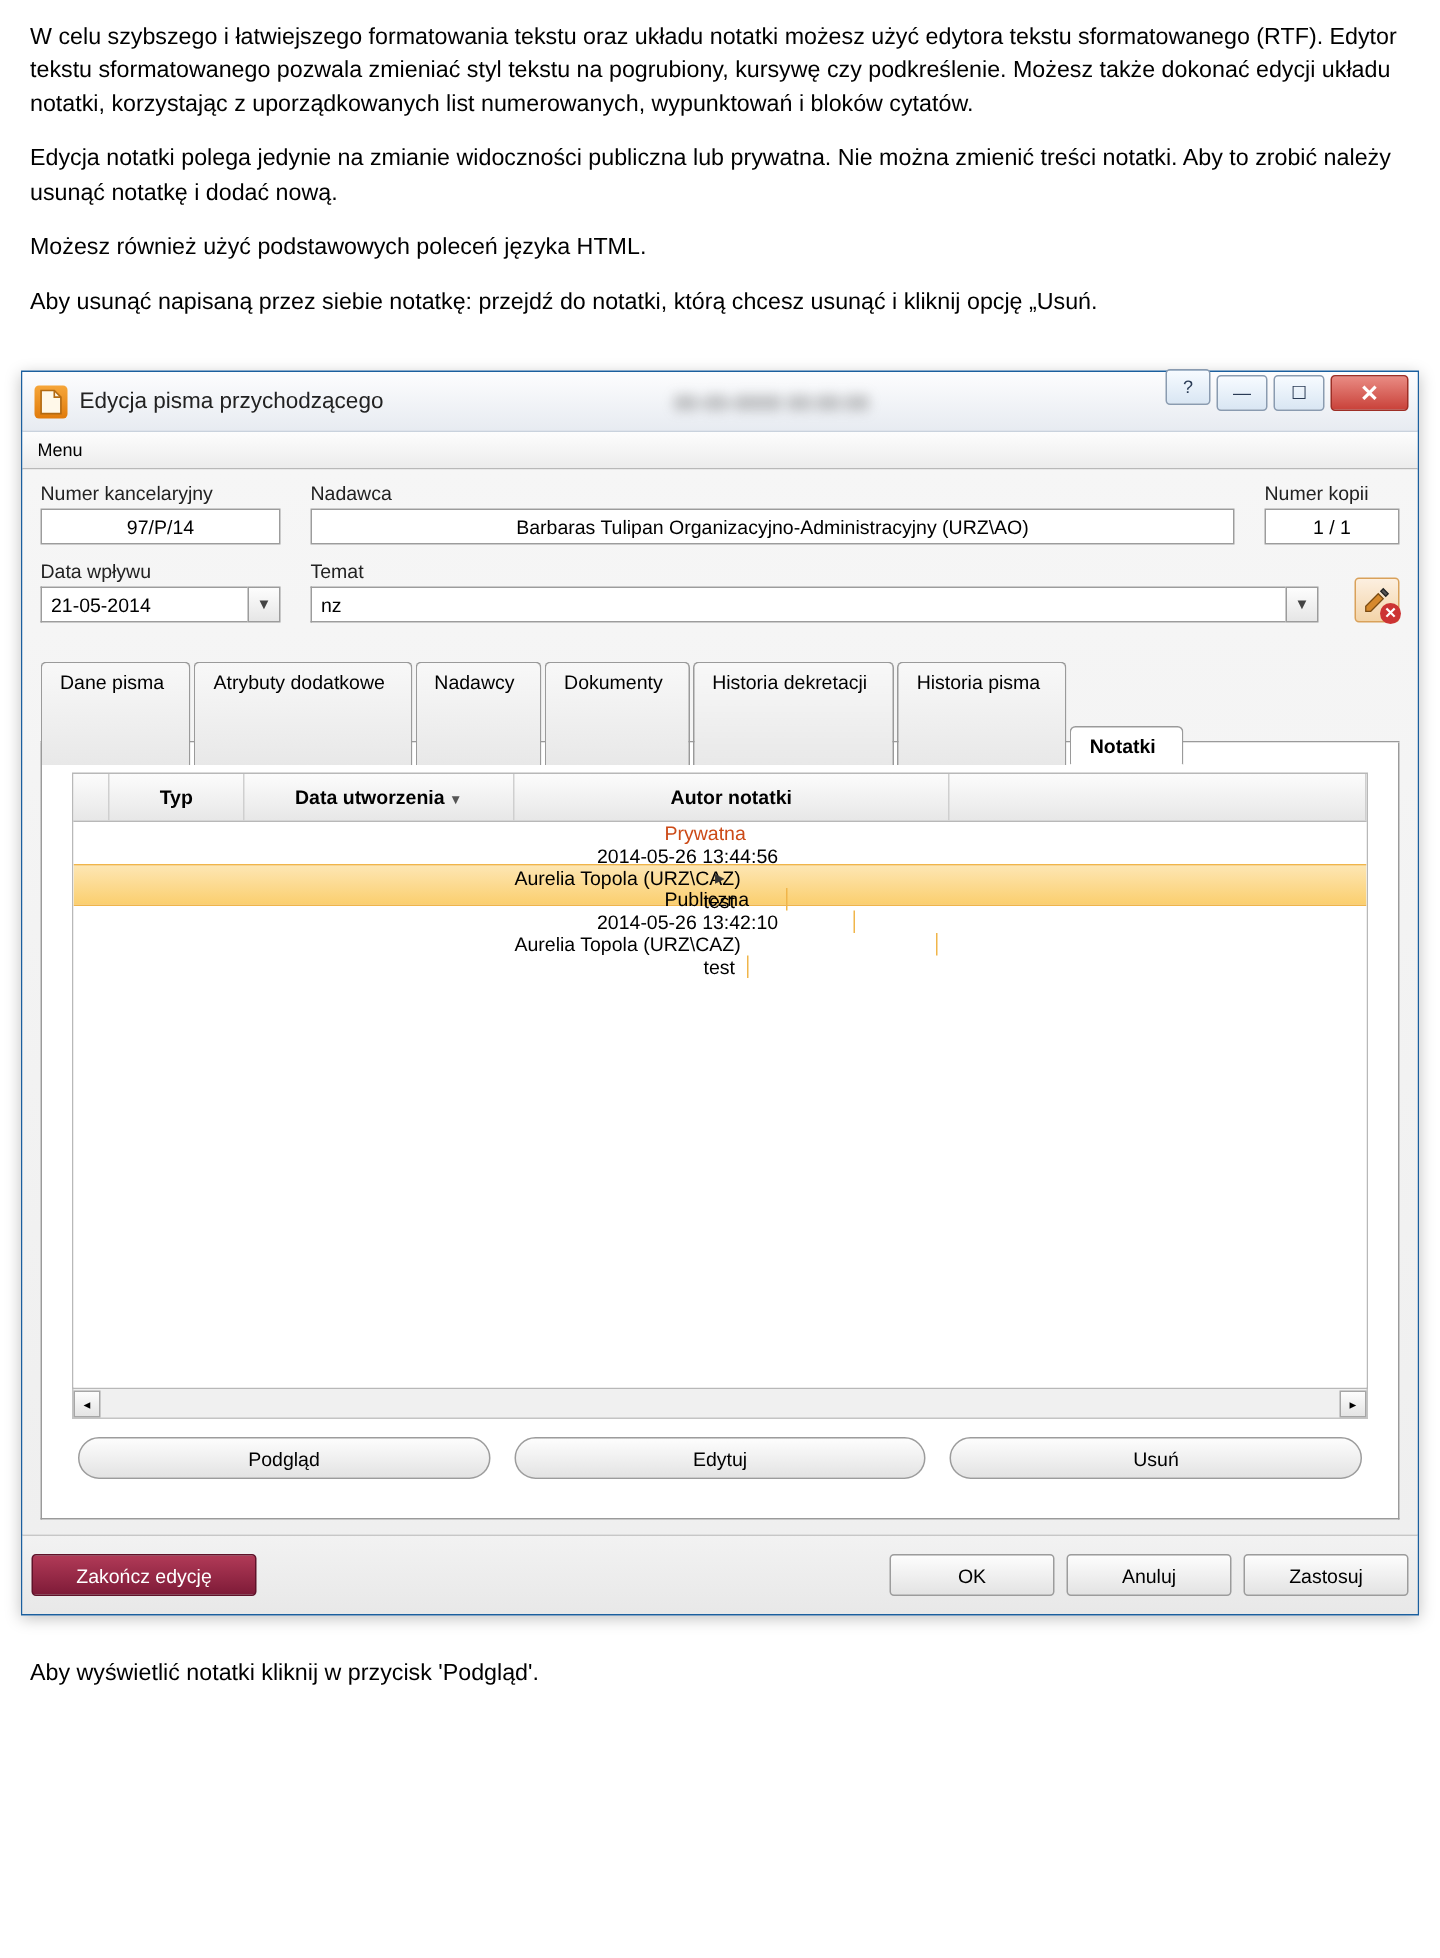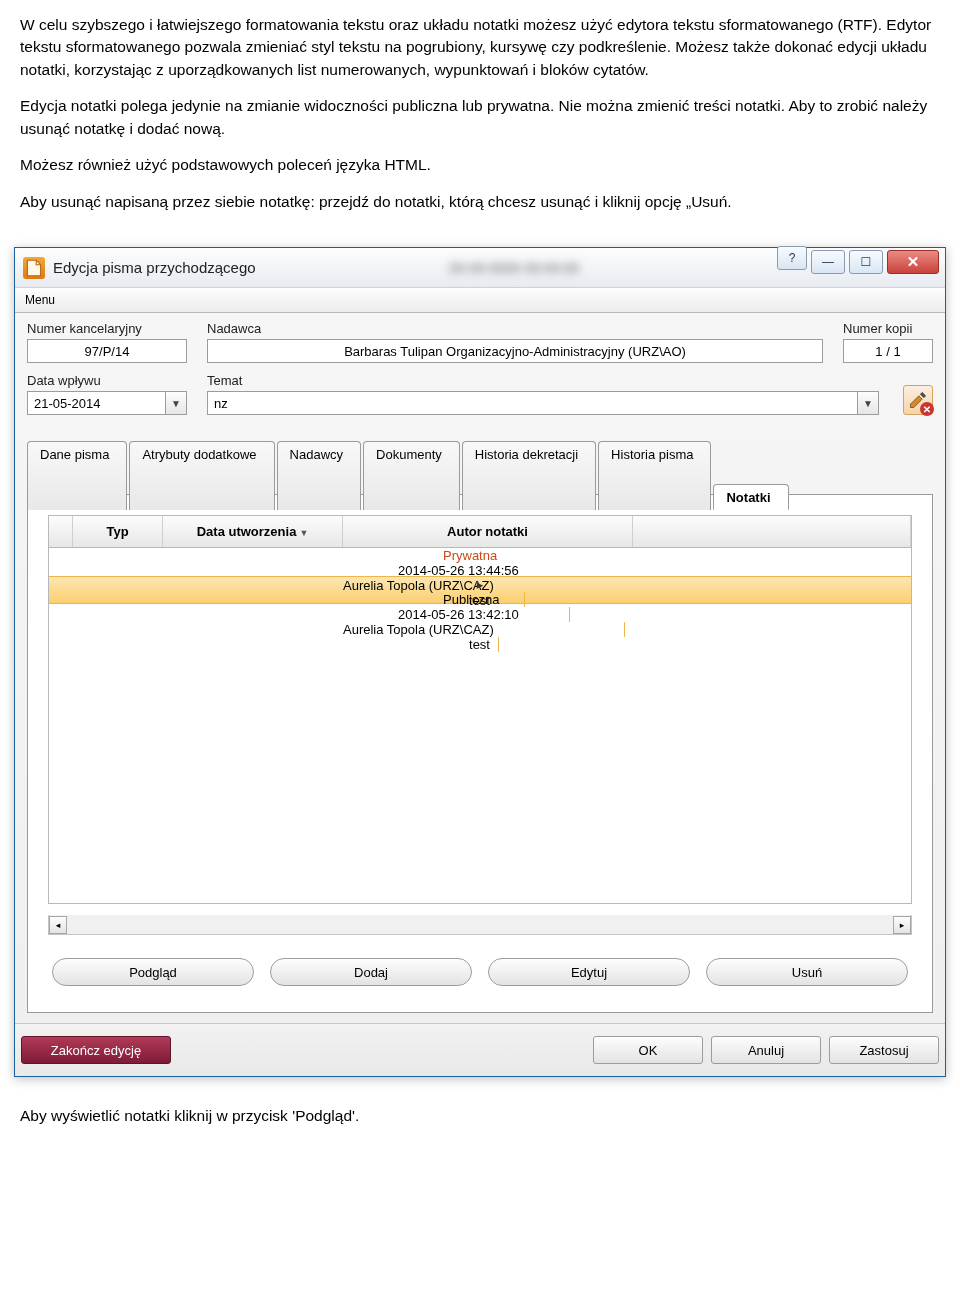--- a/index.html
+++ b/index.html
@@ -40,21 +40,21 @@
     .combo .drop-btn { width: 22px; height: 24px; border:1px solid #9c9c9c; background: linear-gradient(#fdfdfd,#e6e6e6); display:flex; align-items:center; justify-content:center; cursor:pointer; font-size:10px; color:#444; }
     .edit-icon { width: 30px; height: 30px; margin-left:4px; display:flex; align-items:center; justify-content:center; background: linear-gradient(#fcefe0,#f3d4a8); border:1px solid #d9a15a; border-radius:3px; cursor:pointer; position:relative; }
     .edit-icon svg { width:20px; height:20px; }
     .edit-icon .x { position:absolute; bottom:-2px; right:-2px; width:14px; height:14px; background:#c33; border-radius:50%; color:#fff; font-size:10px; display:flex; align-items:center; justify-content:center; font-weight:bold; }
 
     
     .tabs { display:flex; border-bottom: 1px solid #9a9a9a; margin-top: 4px; }
     .tab { padding: 5px 17px 4px 12px; font-size: 13px; border: 1px solid #9a9a9a; border-bottom:none; margin-right:2px; background: linear-gradient(#f8f8f8,#e8e8e8); border-top-left-radius:4px; border-top-right-radius:4px; cursor:pointer; position:relative; top:16px; }
     .tab.active { background:#fff; font-weight:bold; border-bottom:1px solid #fff;margin-top:43px; }
 
-    .tab-panel { border: 1px solid #9a9a9a; border-top:none; background:#fff; padding: 20px; height: 518px; display:flex; flex-direction:column;gap:11px; }
+    .tab-panel { border: 1px solid #9a9a9a; border-top:none; background:#fff; padding: 20px; height: 518px; display:flex; flex-direction:column; }
 
     
     .grid { flex:1; border:1px solid #b8b8b8; display:flex; flex-direction:column; }
     .grid-header { display:flex; background: linear-gradient(#fcfcfc,#e7e7e7); border-bottom:1px solid #b8b8b8; }
     .grid-header .gh-cell { padding: 8px 6px; font-size:13px; font-weight:bold; border-right:1px solid #cfcfcf; text-align:center; }
     .gh-cell .sort { font-size:9px; margin-left:3px; color:#555; }
     .grid-body { flex:1; overflow:auto; background:#fff; }
     .grid-row { display:flex; height: 28px; align-items:center; font-size:13px;flex-direction:column; }
     .grid-row .gc { padding: 0 8px; border-right:1px solid transparent; }
     .grid-row.selected { background: linear-gradient(#fde6b3,#fbcf6f); border-top:1px solid #f0b54a; border-bottom:1px solid #f0b54a; }
@@ -192,21 +192,20 @@
         </div>
       </div>
       <div class="grid-scroll-h">
         <div class="scroll-btn">◂</div>
         <div class="scroll-track"></div>
         <div class="scroll-btn">▸</div>
       </div>
 
       <div class="panel-buttons">
         <div class="btn">Podgląd</div>
-        <div class="btn">Dodaj</div>
         <div class="btn">Edytuj</div>
         <div class="btn">Usuń</div>
       </div>
     </div>
   </div>
 
   <div class="dialog-footer">
     <div class="btn btn-end">Zakończ edycję</div>
     <div class="spacer"></div>
     <div class="btn">OK</div>

